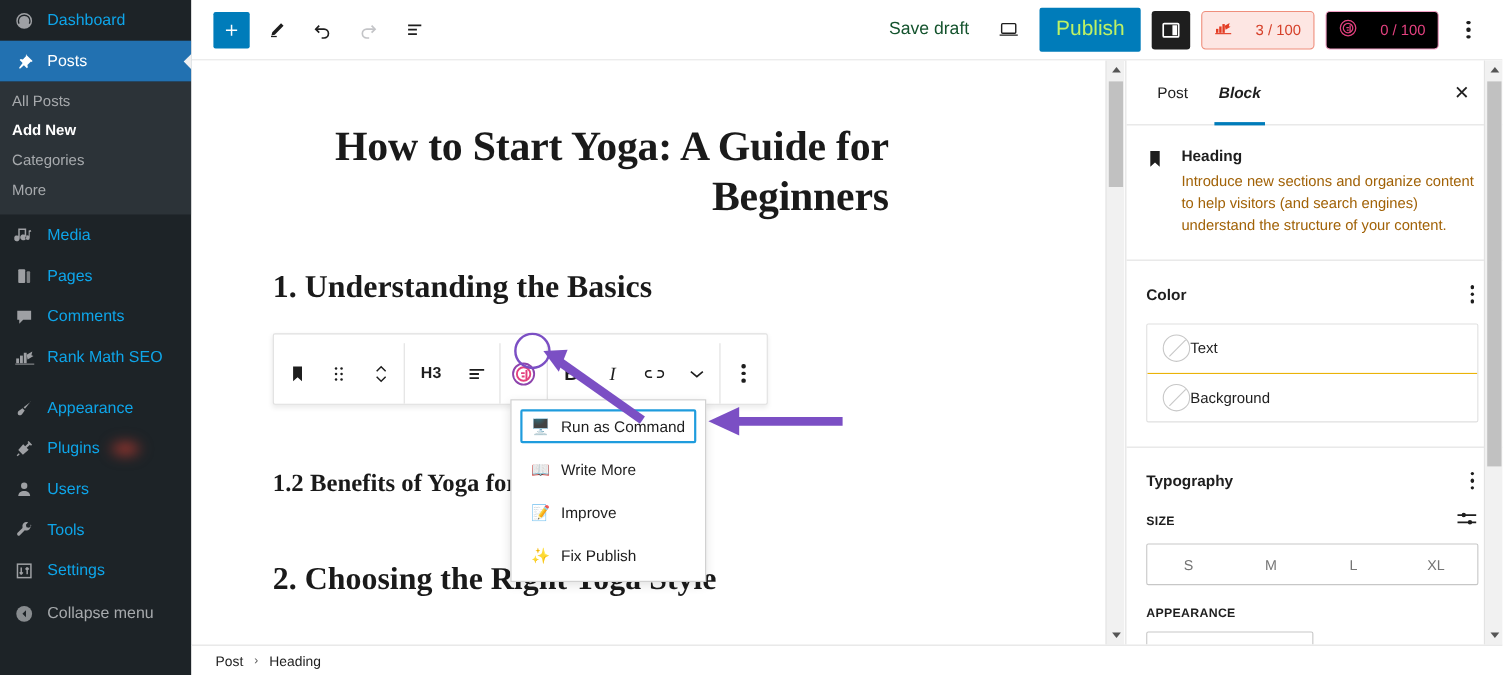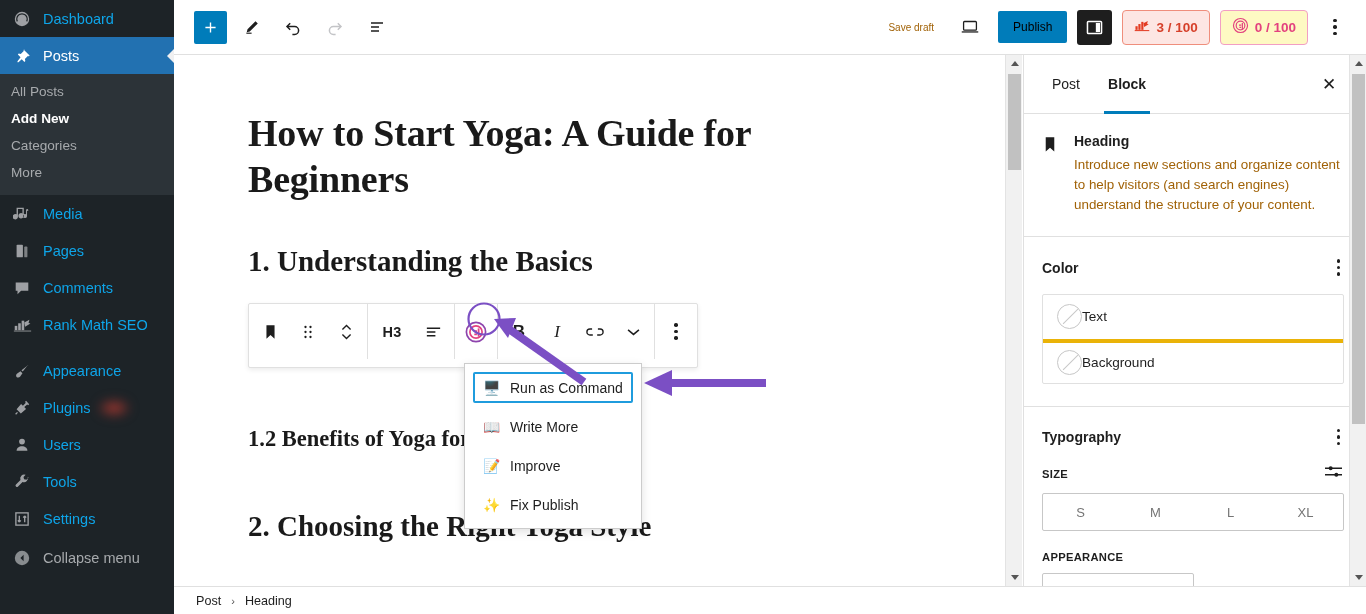--- a/index.html
+++ b/index.html
@@ -79,39 +79,39 @@
   .tb-add {
     width: 33px; height: 33px; background: #007cba; border-radius: 2px;
     display:flex; align-items:center; justify-content:center;
     color:#fff; cursor:pointer;
   }
   .tb-right {
     margin-left: auto; display:flex; align-items:center;
     padding-right: 14px; gap: 10px;
   }
   .save-draft {
-    color:#a16207; font-size: 10px; cursor:pointer;
+    color:#14532d; font-size: 16px; cursor:pointer;
     background:none; border:none; padding: 6px 8px;
   }
   .publish-btn {
-    background: #007cba; color:#000000; border:none;
-    font-size: 12px; padding: 9px 15px; border-radius: 2px;
+    background: #007cba; color:#bef264; border:none;
+    font-size: 19px; padding: 9px 15px; border-radius: 2px;
     cursor:pointer;
   }
   .sidebar-toggle {
     width: 35px; height: 35px; background:#1e1e1e; border-radius: 3px;
     display:flex; align-items:center; justify-content:center; cursor:pointer;
   }
   .score-badge {
-    display:flex; align-items:center; gap: 6px;
+    display:flex; align-items:center; gap: 21px;
     height: 35px; padding: 0 11px; border-radius: 4px;
-    font-size: 13.5px; font-weight: bold; cursor:pointer;justify-content:space-between;
+    font-size: 13.5px; font-weight: normal; cursor:pointer;justify-content:space-between;
   }
   .score-seo { background:#fde6e3; border:1px solid #ef8e7c; color:#d6402a; }
-  .score-ai  { background:#fef9c3; border:1px solid #f29ec4; color:#e3417f; }
+  .score-ai  { background:#000000; border:1px solid #f29ec4; color:#e3417f; }
   .kebab-btn {
     width: 34px; height: 34px; display:flex; align-items:center;
     justify-content:center; cursor:pointer;
   }
   .kebab-dots { display:flex; flex-direction:column; gap:3px; }
   .kebab-dots i { width:3.5px; height:3.5px; border-radius:50%; background:#1e1e1e; display:block; }
 
   
   #editor-canvas {
     position:absolute; left:174px; top:55px;
@@ -121,38 +121,39 @@
   .doc {
     padding: 56px 0 0 74px;
     width: 780px;
     font-family: "Liberation Serif", serif;
     color:#1a1a1a;
   }
   .doc h1 {
     font-size: 38px; line-height: 1.21; font-weight: bold;
     letter-spacing: -0.2px;
     width: 560px;
+    text-align: right;
   }
   .doc h2 {
     font-size: 29px; line-height: 1.3; font-weight: bold; margin-top: 40px;
   }
   .doc h3 {
     font-size: 22.5px; line-height: 1.3; font-weight: bold; margin-top: 55px;
   }
   .doc h3.second { margin-top: 59px; }
   .doc h2.last { margin-top: 55px; }
 
   
   #block-toolbar {
     position:absolute; left: 248px; top: 303px;
     height: 65px;
     background:#fff;
     border:1px solid #e0e0e0;
     box-shadow: 0 2px 5px rgba(0,0,0,.08);
-    display:flex; align-items:flex-start;
+    display:flex; align-items:flex-end;
     z-index: 30;
     border-radius: 2px;
   }
   .btgrp { display:flex; align-items:center; padding: 0 2px; }
   .btgrp + .btgrp { border-left:1px solid #e0e0e0; }
   .btn-t {
     width: 38px; height: 55px;
     display:flex; align-items:center; justify-content:center;
     cursor:pointer; background:none; border:none;
     font-family:"Liberation Sans", sans-serif;
@@ -218,21 +219,21 @@
   .rp-tabs {
     display:flex; align-items:center; height: 59px;
     border-bottom:1px solid #e0e0e0; padding-left: 14px;
     position:relative;
   }
   .rp-tab {
     font-size: 14px; color:#1e1e1e; padding: 0 14px;
     height:100%; display:flex; align-items:center; cursor:pointer;
     position:relative;
   }
-  .rp-tab.active { font-weight:bold; }
+  .rp-tab.active { font-weight:bold;font-style:italic; }
   .rp-tab.active::after {
     content:""; position:absolute; left:10px; right:10px; bottom:-1px;
     height:3px; background:#007cba;
   }
   .rp-close {
     margin-left:auto; margin-right: 22px;
     width: 30px; height:30px; display:flex;
     align-items:center; justify-content:center; cursor:pointer;
     font-size: 17px; color:#1e1e1e;
   }
@@ -252,21 +253,21 @@
   }
   .sect-head h5 { font-size: 14px; font-weight: bold; color:#1e1e1e; }
   .sect-kebab { margin-left:auto; display:flex; flex-direction:column; gap:3px; cursor:pointer; padding:4px; }
   .sect-kebab i { width:3.5px;height:3.5px;border-radius:50%;background:#1e1e1e;display:block; }
   .color-box { border:1px solid #e0e0e0; border-radius:2px; overflow:hidden; }
   .color-row {
     display:flex; align-items:center; 
     height: 44px; padding: 0 14px; cursor:pointer;
     font-size: 13.6px; color:#1e1e1e;
   }
-  .color-row + .color-row { border-top:4px solid #eab308; }
+  .color-row + .color-row { border-top:1px solid #eab308; }
   .swatch-none {
     width: 25px; height: 25px; border-radius:50%;
     border:1px solid #c7c7c7; position:relative; flex:0 0 auto;
   }
   .swatch-none::after {
     content:""; position:absolute; left:50%; top:1px; bottom:1px;
     width:1px; background:#c7c7c7;
     transform: rotate(45deg); transform-origin:center;
   }
   .sublabel {

